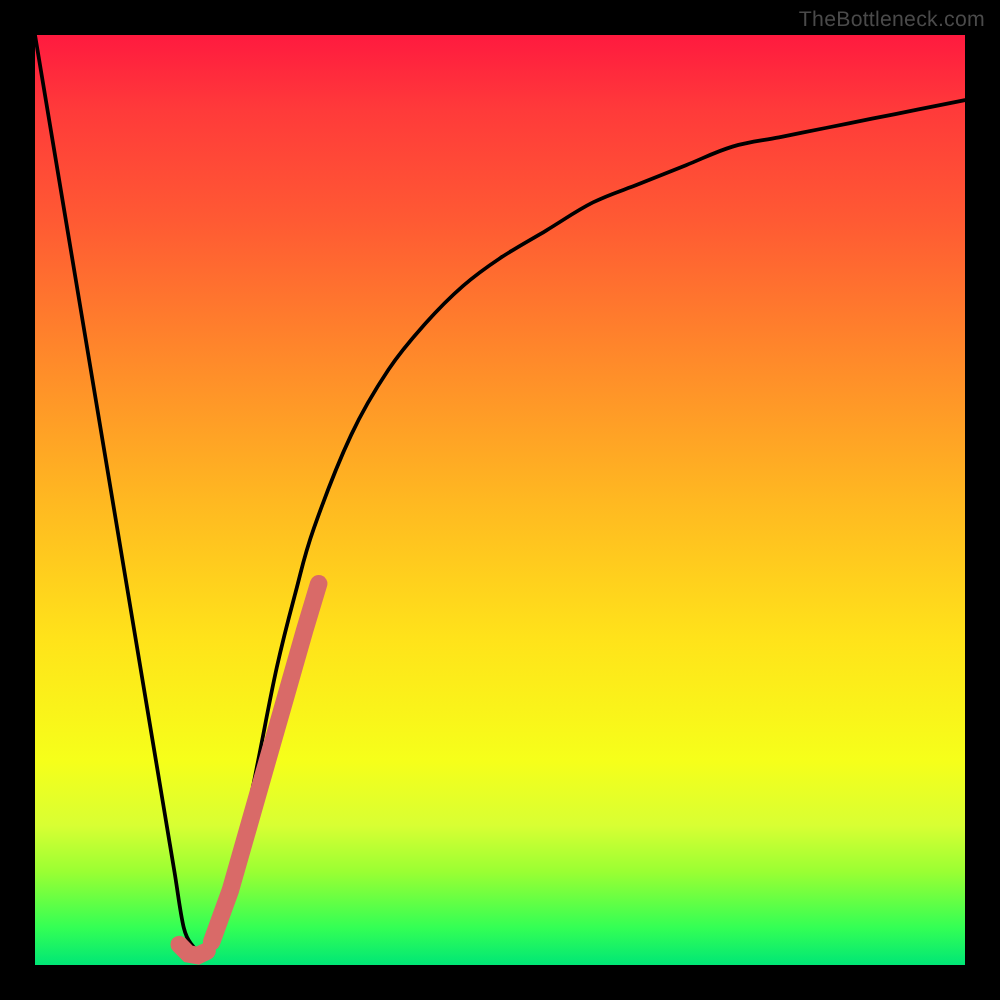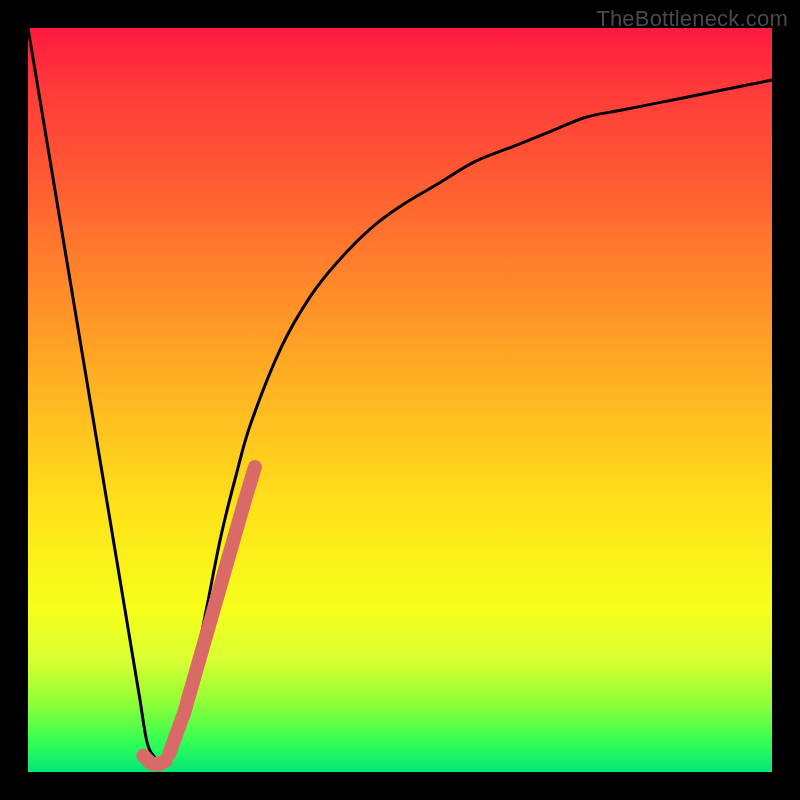--- a/index.html
+++ b/index.html
@@ -39,21 +39,21 @@
       #9aff33 90%,
       #33ff55 96%,
       #00e676 100%
     );
   }
   .watermark {
     position: absolute;
     top: 6px;
     right: 12px;
     color: #4a4a4a;
-    font-size: 22px;
+    font-size: 17px;
     font-weight: 500;
     letter-spacing: 0.2px;
     user-select: none;
   }
   .svg-layer {
     position: absolute;
     top: 0;
     left: 0;
     width: 744px;
     height: 744px;

